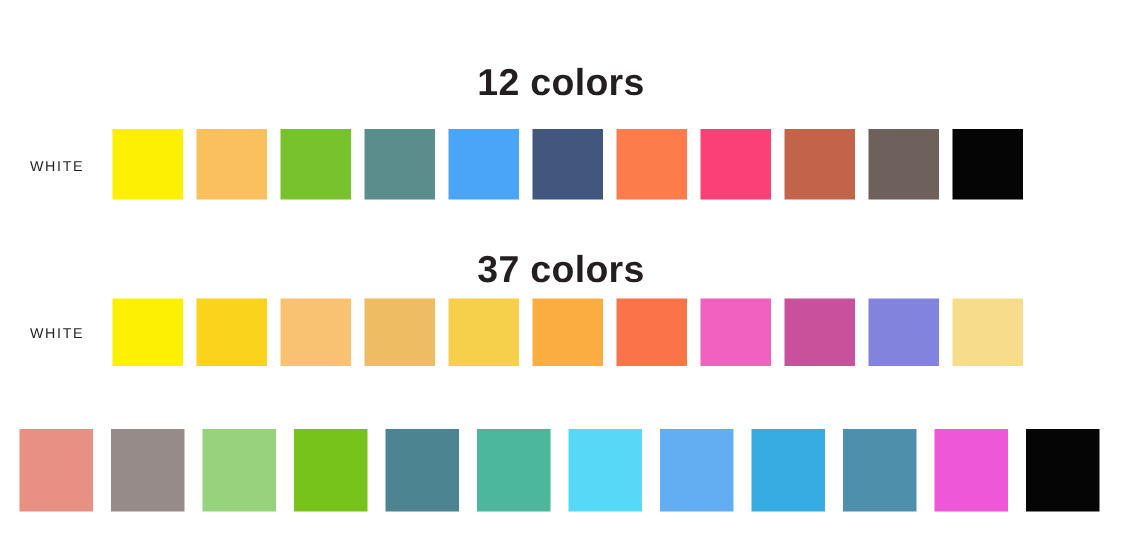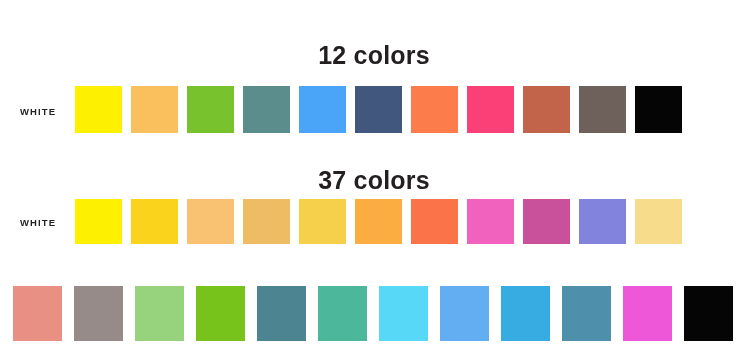--- a/index.html
+++ b/index.html
@@ -40,21 +40,21 @@
   #title-24 {
     top: 166px;
     font-size: 25px;
     line-height: 28px;
   }
 
   
   .row-label {
     position: absolute;
     font-size: 9.5px;
-    font-weight: bold;
+    font-weight: normal;
     letter-spacing: 1.1px;
     color: #231f20;
     white-space: nowrap;
   }
 
   
   .swatch-row {
     position: absolute;
     display: flex;
   }

